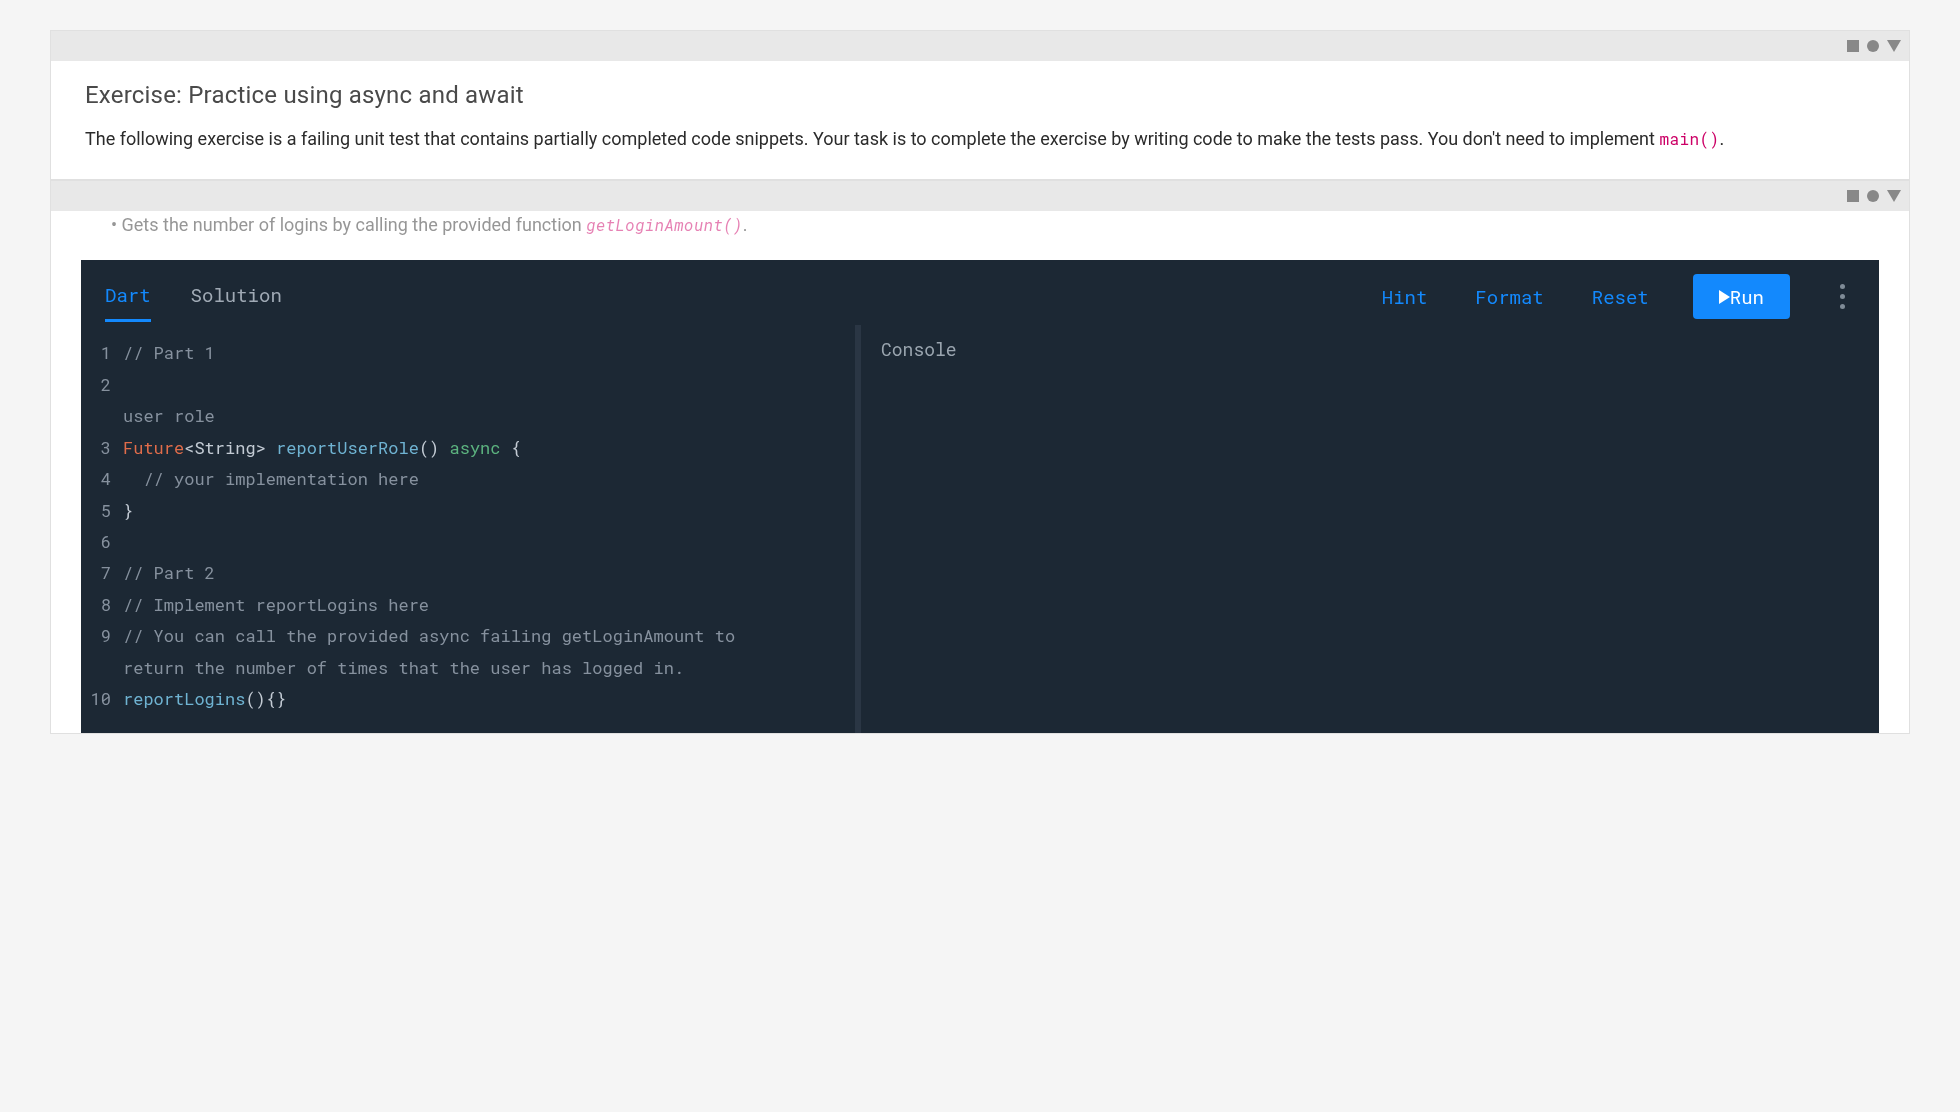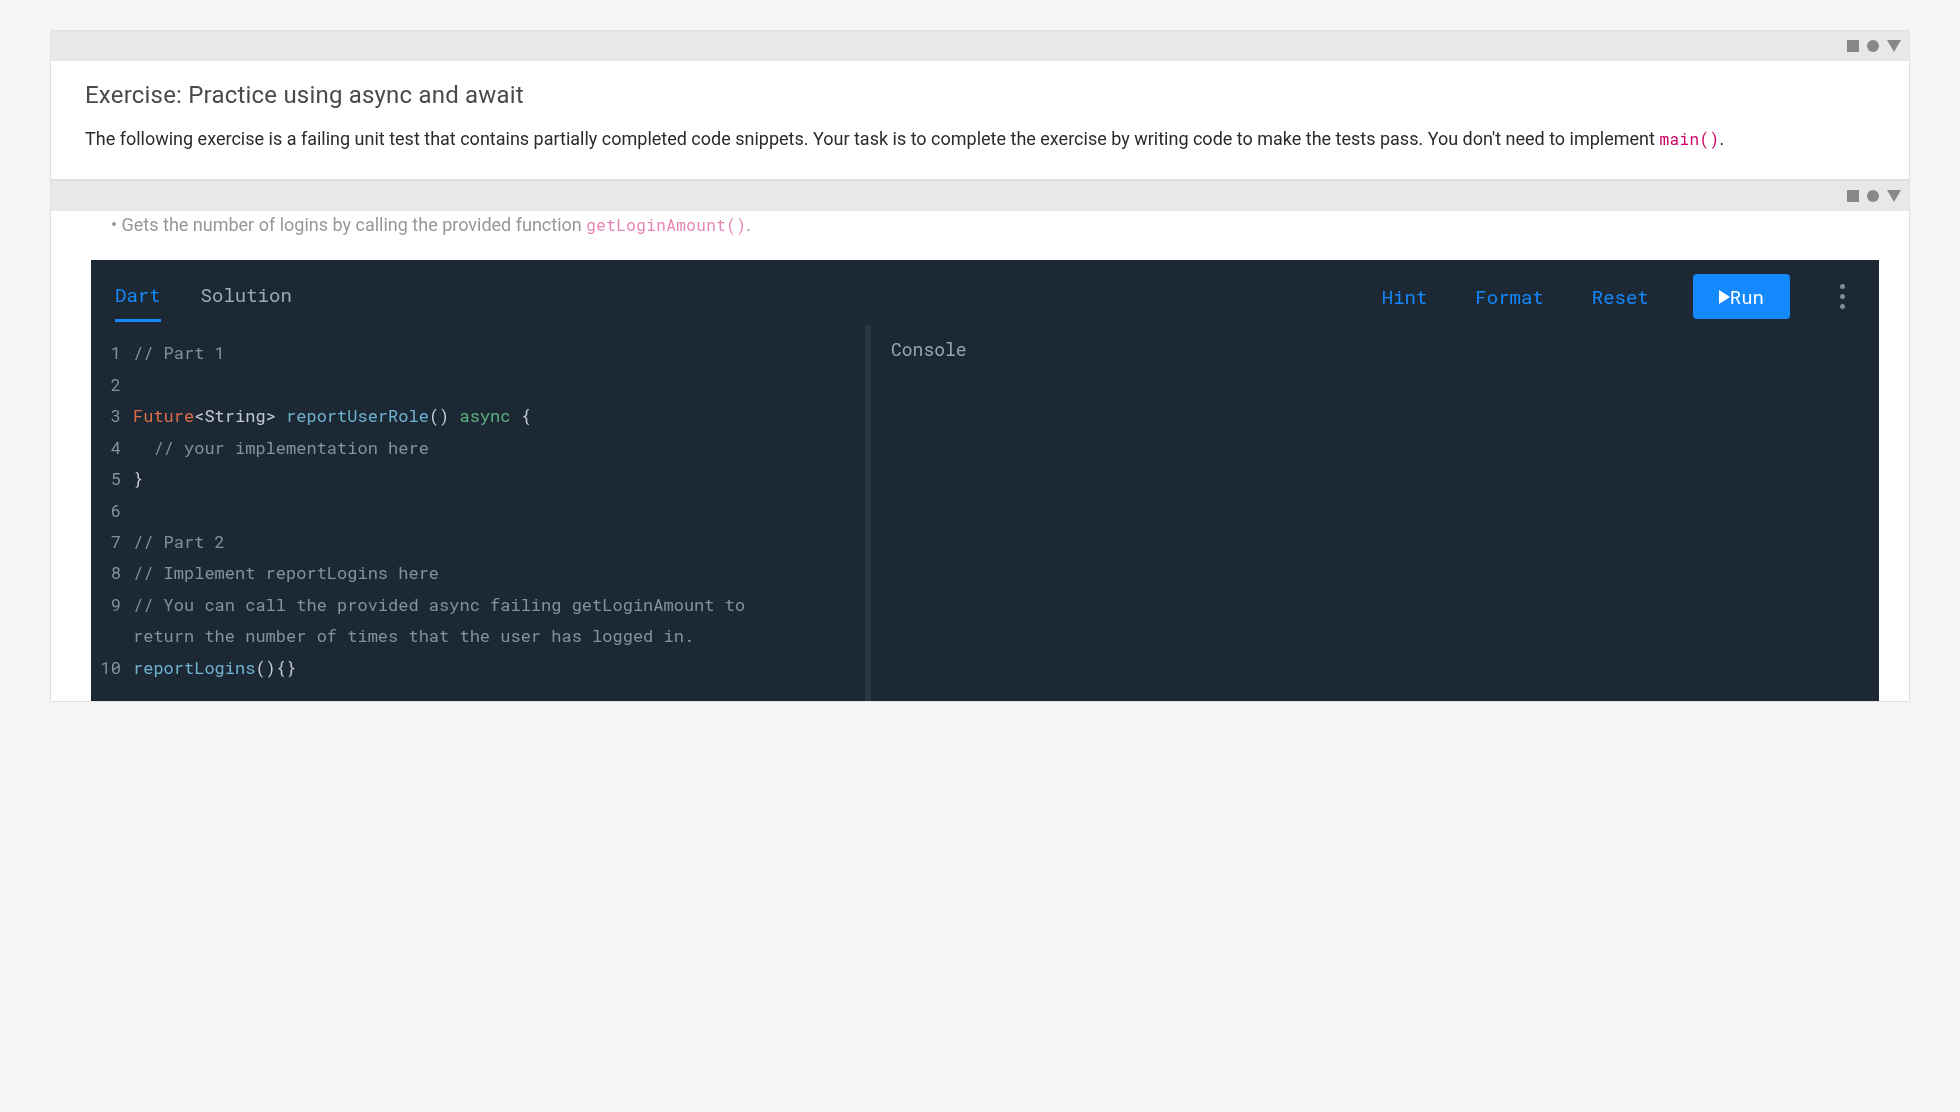--- a/index.html
+++ b/index.html
@@ -50,25 +50,25 @@
       letter-spacing: 0.4px;
     }
     .second-panel { margin-top: 0; }
     .partial-text {
       padding: 0 34px 16px 60px;
       color: #6b6b6b;
       font-size: 18px;
       line-height: 1.5;
       opacity: 0.7;
     }
-    .partial-text .inline-code { color: rgba(204,0,102,0.7); }
+    .partial-text .inline-code { color: rgba(204,0,102,0.7); font-style: italic; }
 
     
     .editor-wrapper {
-      margin: 6px 30px 0 40px;
+      margin: 6px 30px 0 30px;
       background: #1c2834;
       display: flex;
       flex-direction: column;
     }
     .editor-toolbar {
       display: flex;
       align-items: center;
       padding: 14px 24px 6px 24px;
       gap: 40px;
       font-family: "Roboto Mono", Menlo, Consolas, monospace;
@@ -197,20 +197,21 @@
 
     <div class="editor-body">
       <div class="code-pane" id="code-pane">
           <div class="code-line">
             <span class="gutter">1</span>
             <span class="code-text"><span class="cmt">// Part 1</span></span>
           </div>
           <div class="code-line">
             <span class="gutter">2</span>
           </div>
+          <div class="continuation cmt">user role</div>
           <div class="code-line">
             <span class="gutter">3</span>
             <span class="code-text"><span class="kw-type">Future</span><span class="cls">&lt;String&gt; </span><span class="fn">reportUserRole</span><span class="punc">() </span><span class="kw">async</span><span class="punc"> {</span></span>
           </div>
           <div class="code-line">
             <span class="gutter">4</span>
             <span class="code-text"><span class="cmt">  // your implementation here</span></span>
           </div>
           <div class="code-line">
             <span class="gutter">5</span>

